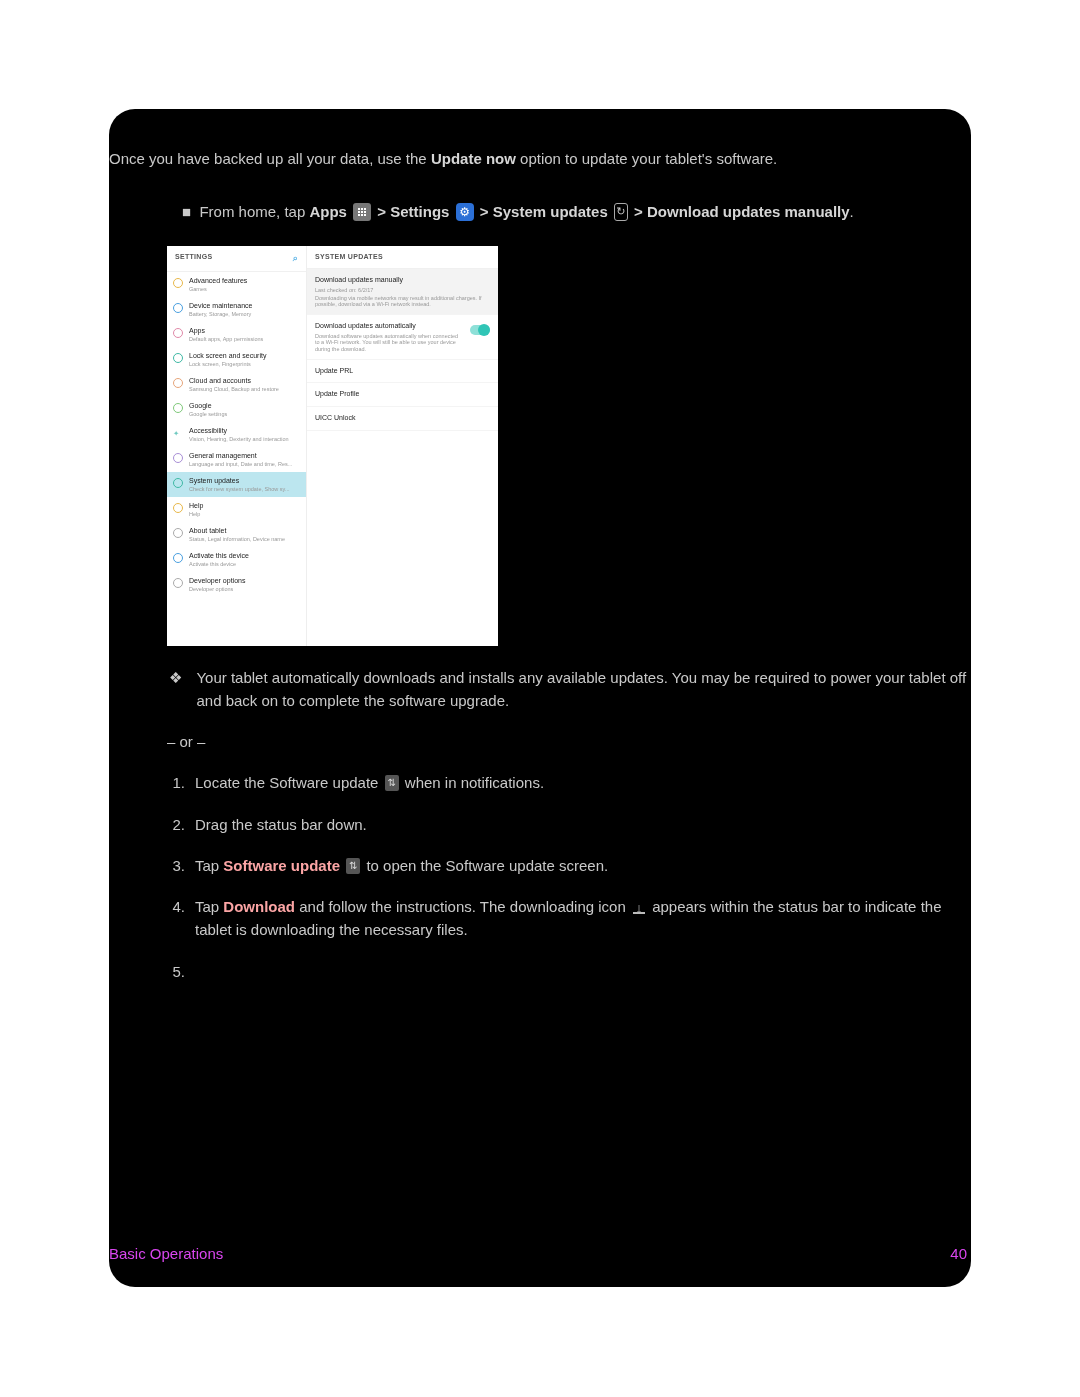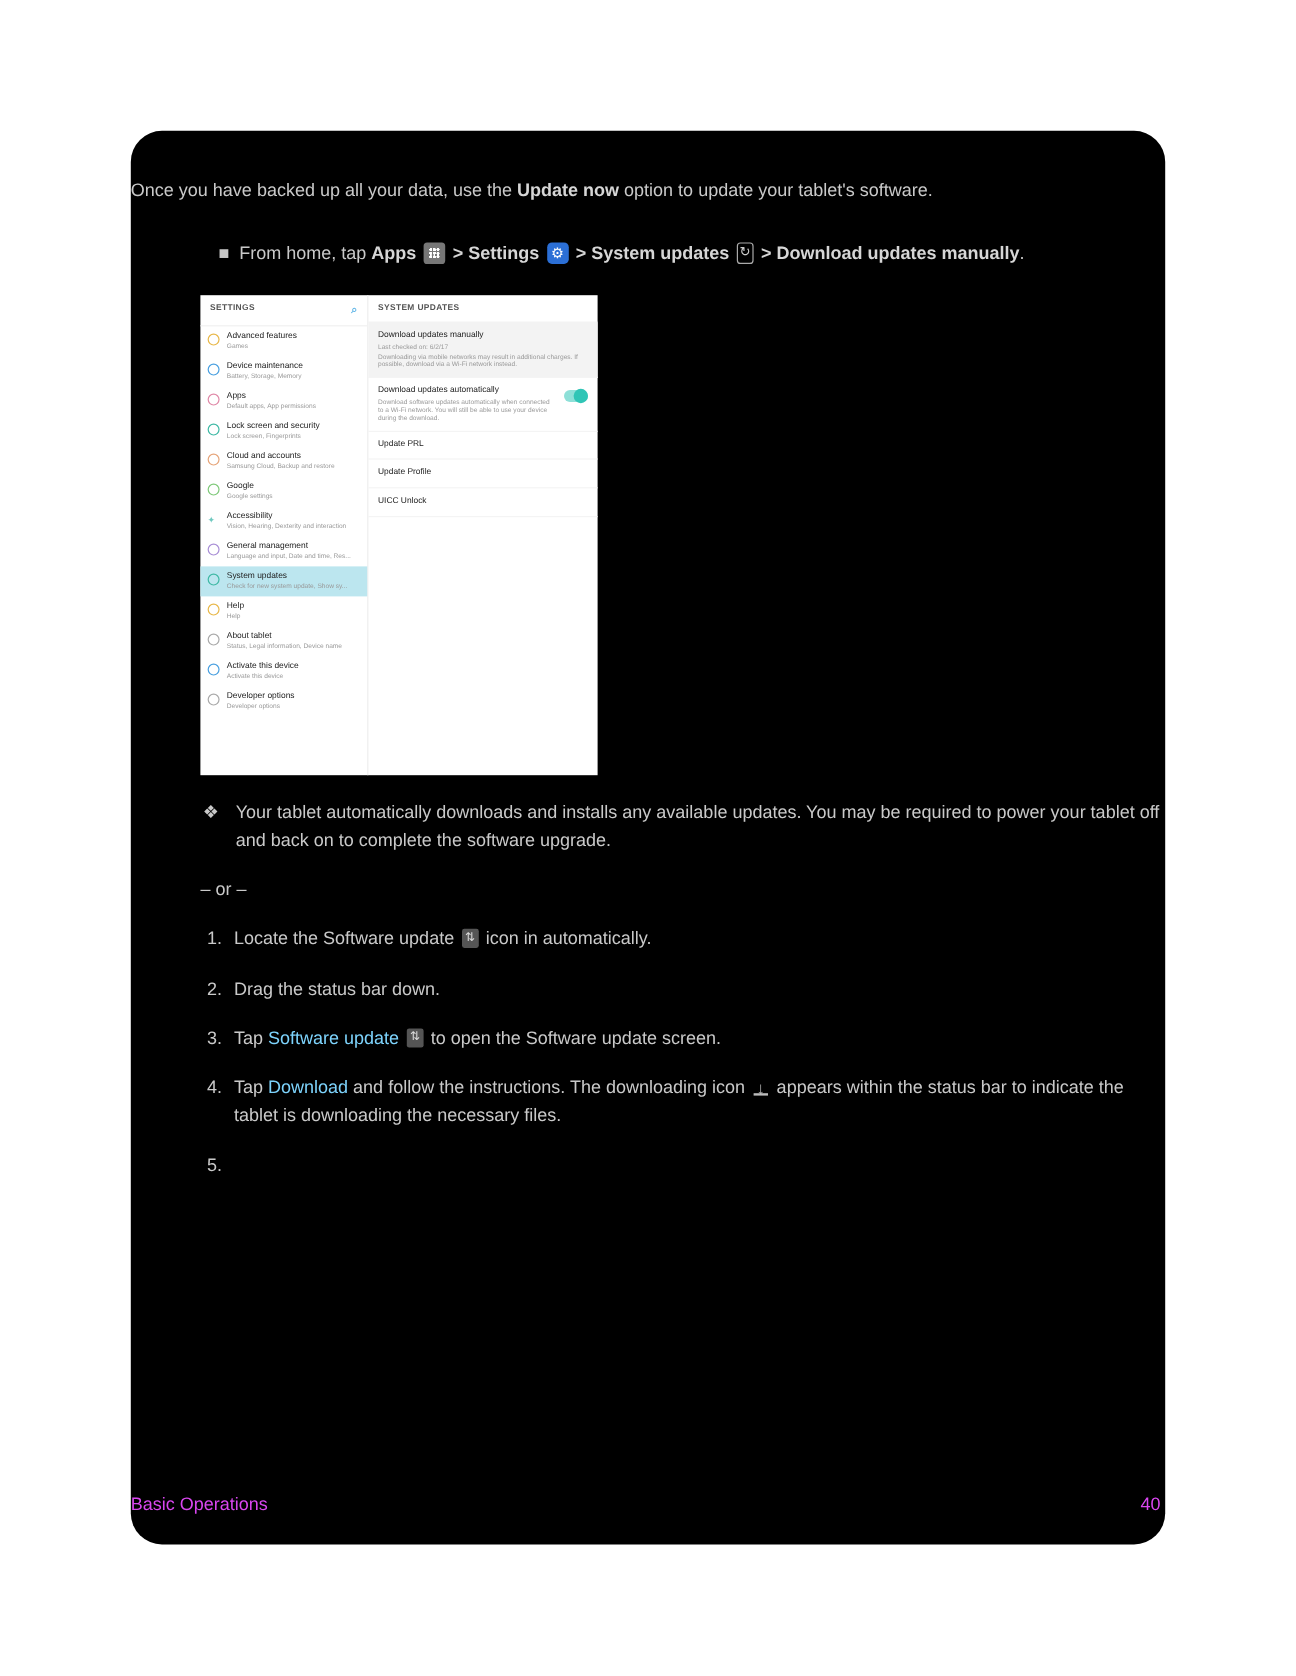--- a/index.html
+++ b/index.html
@@ -138,21 +138,21 @@
   .toggle::after { content:""; position:absolute; right:0; top:-1px; width:12px; height:12px; background:#30c5b6; border-radius:50%; }
 
   .result-block { padding: 20px 0 0 58px; }
   .bullet-row { display:flex; gap:14px; padding-bottom:14px; }
   .bullet-sym { flex:none; padding-left:2px; color:#c9c9c9; }
   .or-line { padding: 4px 0 18px 0; }
   .ol { padding-left:58px; }
   .ol-item { display:flex; gap:10px; padding-bottom:18px; align-items:flex-start;}
   .ol-num { flex:none; width:18px; text-align:right; }
   .ol-body { flex:1; }
-  .ol-body .bold { font-weight:normal; color:#7dd3fc; }
+  .ol-body .bold { font-weight:bold; color:#fca5a5; }
   .small-icon {
     display:inline-block; width:14px; height:16px;
     background:#555; border-radius:2px; vertical-align:-3px;
     position:relative; margin:0 2px;
   }
   .small-icon::after { content:"⇅"; position:absolute; inset:0; color:#ddd; font-size:10px; text-align:center; line-height:16px; }
   .download-icon {
     display:inline-block; width:14px; height:14px; vertical-align:-2px; margin:0 2px;
     position:relative;
   }
@@ -315,21 +315,21 @@
       <div class="bullet-row">
         <span class="bullet-sym">❖</span>
         <span>Your tablet automatically downloads and installs any available updates. You may be required to power your tablet off and back on to complete the software upgrade.</span>
       </div>
       <div class="or-line">– or –</div>
     </div>
 
     <div class="ol">
       <div class="ol-item">
         <span class="ol-num">1.</span>
-        <span class="ol-body"><span>Locate the Software update </span><span class="small-icon"></span><span> icon in automatically.</span></span>
+        <span class="ol-body"><span>Locate the Software update </span><span class="small-icon"></span><span> when in notifications.</span></span>
       </div>
       <div class="ol-item">
         <span class="ol-num">2.</span>
         <span class="ol-body">Drag the status bar down.</span>
       </div>
       <div class="ol-item">
         <span class="ol-num">3.</span>
         <span class="ol-body"><span>Tap </span><span class="bold">Software update</span> <span class="small-icon"></span><span> to open the Software update screen.</span></span>
       </div>
       <div class="ol-item">

